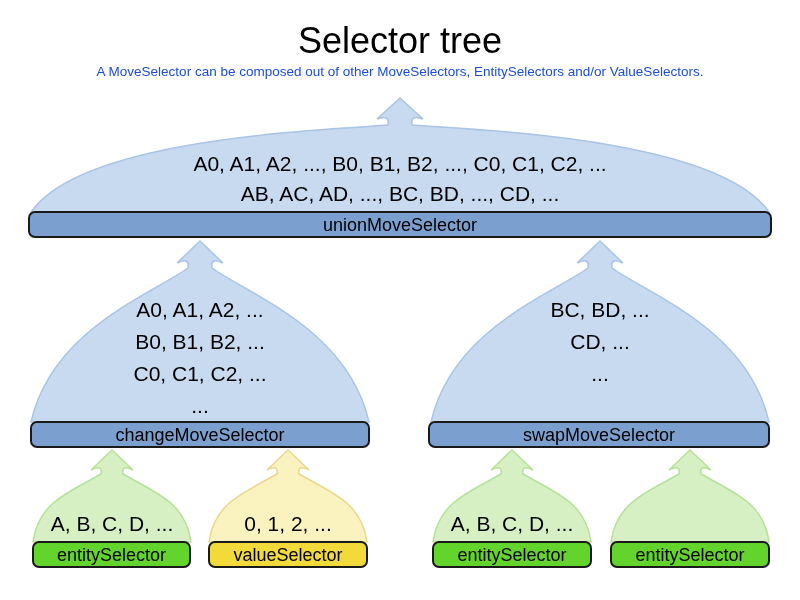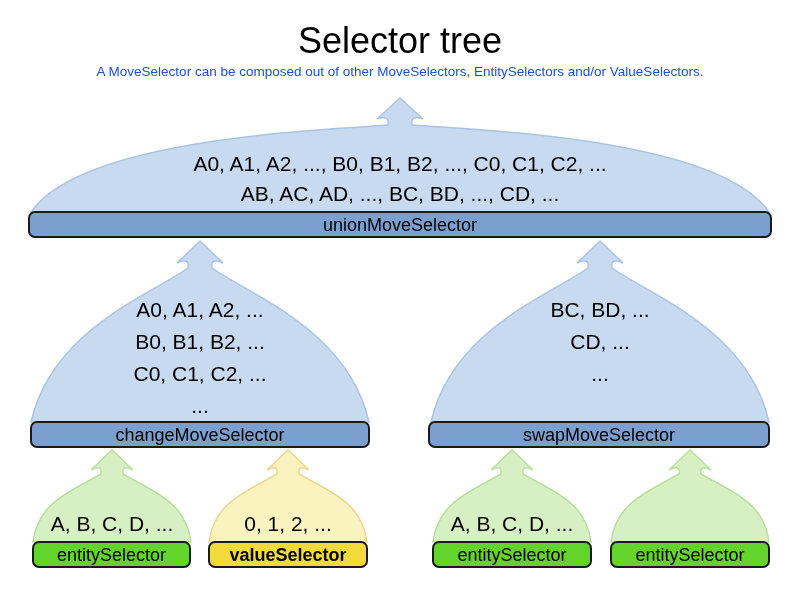--- a/index.html
+++ b/index.html
@@ -19,21 +19,21 @@
     position:absolute;left:0;top:64px;width:800px;text-align:center;
     font-size:13.5px;line-height:16px;color:#1d4ed8;
   }
   .bar{
     position:absolute;height:27px;box-sizing:border-box;
     border:2px solid var(--bar_border,#1a1a1a);border-radius:7px;
     text-align:center;font-size:18px;line-height:24px;color:#000;
   }
   .bar-blue{background:var(--blue_bar,#7ba0d0);}
   .bar-green{background:var(--green_bar,#63d42b);border-radius:7px;}
-  .bar-yellow{background:var(--yellow_bar,#f2da3a);font-weight:bold;}
+  .bar-yellow{background:var(--yellow_bar,#f2da3a);}
   .cloud-text{
     position:absolute;text-align:center;font-size:21px;color:#000;
   }
   .cloud-text div{line-height:32px;}
   .cloud-text-top div{line-height:30px;}
 </style>
 </head>
 <body>
 
 <div id="stage">

